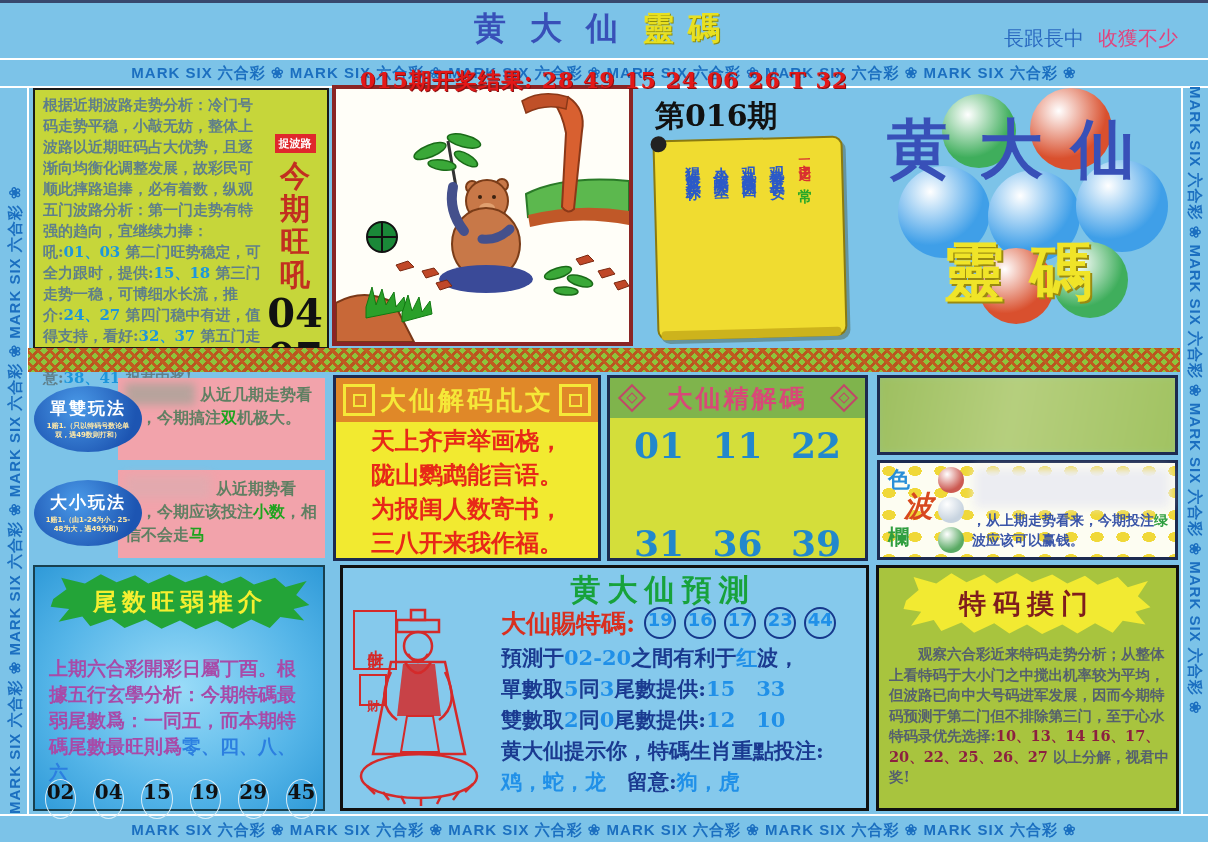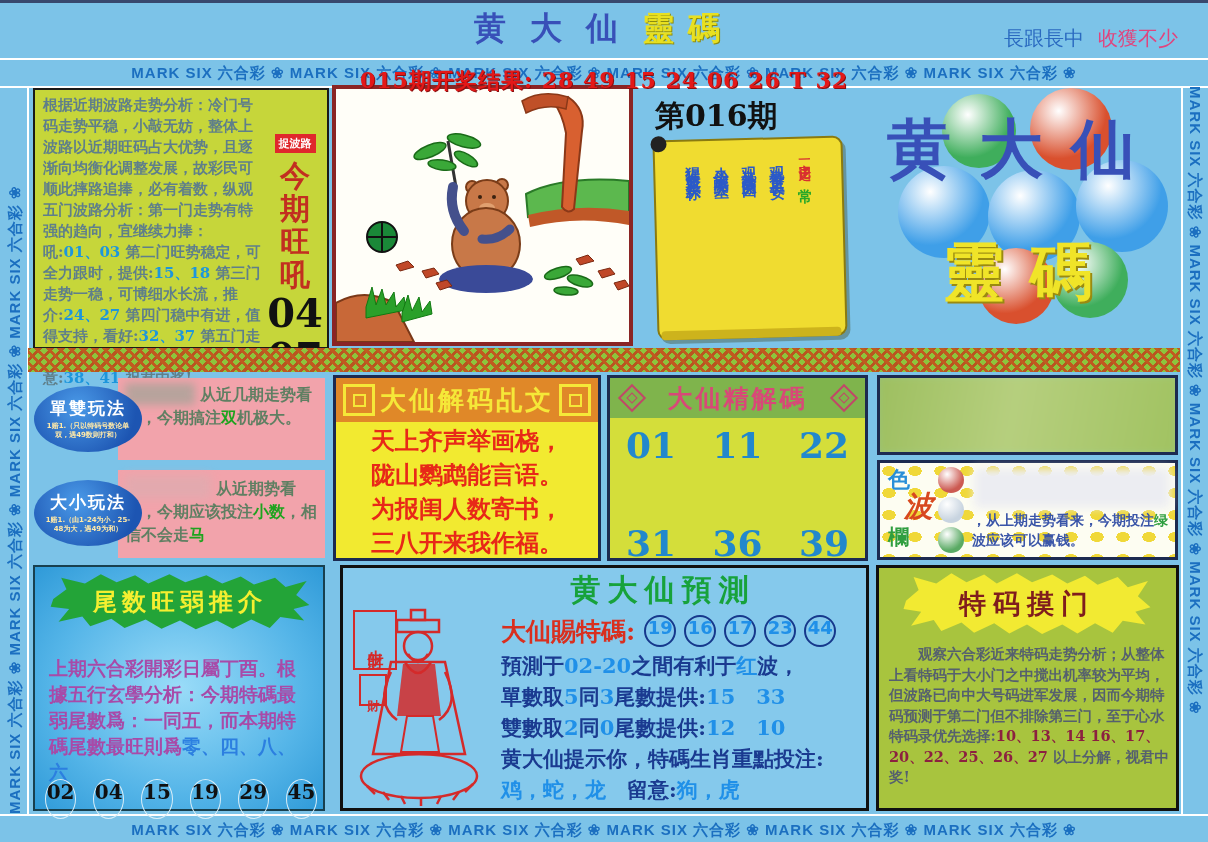--- a/index.html
+++ b/index.html
@@ -107,21 +107,21 @@
   .oracle-body{padding-top:2px;}
   .panel-refined{left:607px;top:375px;width:261px;height:186px;border:3px solid #1c2a50;
         box-sizing:border-box;background:#d4de3a;}
   .refined-head{height:40px;background:#7fb44c;display:flex;align-items:center;
         justify-content:center;gap:26px;}
   .refined-title{color:#d84878;font:bold 25px "DejaVu Serif",serif;letter-spacing:3px;}
   .diamond{width:16px;height:16px;border:2px solid #c04868;transform:rotate(45deg);
         display:flex;align-items:center;justify-content:center;}
   .diamond .in{width:6px;height:6px;border:1px solid #c04868;}
   .refined-body{height:140px;display:flex;flex-direction:column;justify-content:space-between;
-        padding:6px 16px 10px;}
+        padding:6px 24px 10px;}
   .num-row{display:flex;justify-content:space-between;}
   .num-cell{font:bold 36px "DejaVu Serif",serif;color:#2288cc;}
   
   .panel-blurgreen{left:877px;top:375px;width:301px;height:80px;border:3px solid #1c2a50;
         box-sizing:border-box;overflow:hidden;}
   .panel-blurgreen .fill{position:absolute;left:-8px;top:-8px;right:-8px;bottom:-8px;
         background:linear-gradient(100deg,#9cbe5e 0%,#b6cf7e 45%,#a0c260 100%);filter:blur(6px);}
   .panel-colorwave{left:877px;top:460px;width:301px;height:100px;border:3px solid #1c2a50;
         box-sizing:border-box;background:
         radial-gradient(ellipse 11px 8px at 9px 8px,#f0d838 60%,transparent 62%) 0 0/26px 22px,#fdfdf2;}
@@ -155,21 +155,21 @@
   .panel-predict{left:340px;top:565px;width:529px;height:246px;border:3px solid #101010;
      box-sizing:border-box;background:#85c9ec;}
   .pred-title{position:absolute;left:120px;top:2px;width:400px;text-align:center;
      color:#17a23b;font:bold 30px "DejaVu Serif",serif;letter-spacing:7px;}
   .figure-wrap{position:absolute;left:4px;top:36px;width:152px;height:204px;}
   .seal{position:absolute;border:2px solid #d42a2a;color:#d42a2a;
      font-family:"DejaVu Serif",serif;font-weight:bold;writing-mode:vertical-rl;
      text-orientation:upright;display:flex;align-items:center;justify-content:center;}
   .seal-a{left:6px;top:6px;width:40px;height:56px;font-size:16px;letter-spacing:3px;}
   .seal-b{left:12px;top:70px;width:24px;height:28px;font-size:12px;}
-  .pred-lines{position:absolute;left:158px;top:44px;width:364px;}
+  .pred-lines{position:absolute;left:158px;top:36px;width:364px;}
   .gift-row{display:flex;align-items:center;gap:7px;height:38px;}
   .gift-label{color:#d92f1f;font:bold 25px "DejaVu Serif",serif;margin-right:2px;}
   .gift-circle{width:32px;height:32px;border:2px solid #16388c;border-radius:50%;
      text-align:center;line-height:30px;font:bold 18px "DejaVu Sans",sans-serif;color:#2090e8;
      box-sizing:border-box;}
   .pred-line{font:bold 21px "DejaVu Serif",serif;line-height:31px;}
   
   .panel-special{left:876px;top:565px;width:303px;height:246px;border:3px solid #101010;
      box-sizing:border-box;background:#a8c43e;}
   .special-burst{left:22px;top:4px;width:252px;height:64px;background:#f2ea32;}

